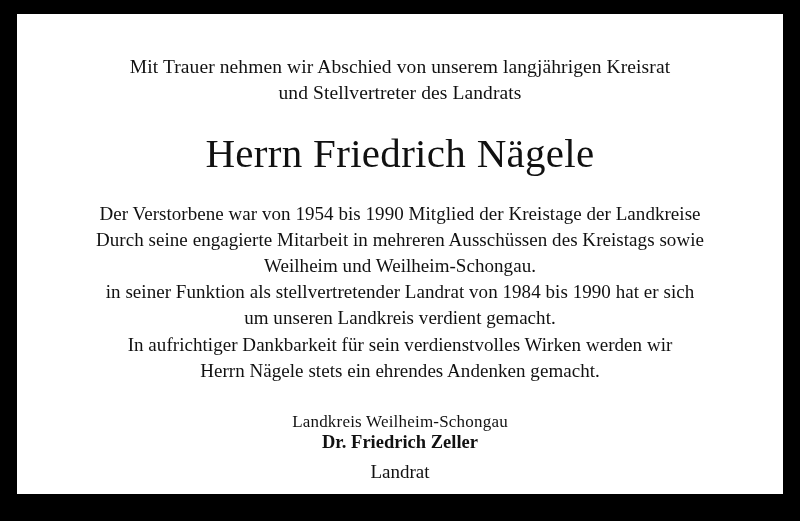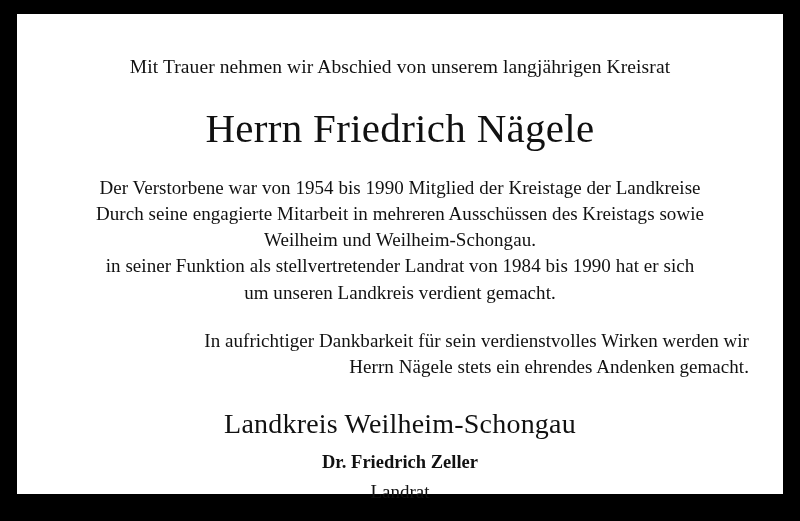--- a/index.html
+++ b/index.html
@@ -44,49 +44,47 @@
     margin-top: 26px;
     margin-bottom: 24px;
     letter-spacing: 0.3px;
   }
   .body-text {
     font-size: 19px;
     line-height: 1.38;
     letter-spacing: 0.05px;
   }
   .body-text .para + .para {
-    margin-top: 22px;
-    text-align: right;
   }
   .org {
-    font-size: 28px;
+    font-size: 17px;
     margin-top: 28px;
     letter-spacing: 0.2px;
   }
   .signer {
     font-size: 18.5px;
     font-weight: bold;
-    margin-top: 12px;
   }
   .role {
     font-size: 19px;
     margin-top: 8px;
   }
   .line {
     display: block;
   }
 </style>
 </head>
 <body>
 
 <div class="obituary-frame">
   <div class="inner">
 
     <div class="intro">
       <span class="line">Mit Trauer nehmen wir Abschied von unserem langjährigen Kreisrat</span>
+      <span class="line">und Stellvertreter des Landrats</span>
     </div>
 
     <div class="name">Herrn Friedrich Nägele</div>
 
     <div class="body-text">
       <div class="para">
         <span class="line">Der Verstorbene war von 1954 bis 1990 Mitglied der Kreistage der Landkreise</span>
         <span class="line">Durch seine engagierte Mitarbeit in mehreren Ausschüssen des Kreistags sowie</span>
         <span class="line">Weilheim und Weilheim-Schongau.</span>
         <span class="line">in seiner Funktion als stellvertretender Landrat von 1984 bis 1990 hat er sich</span>

